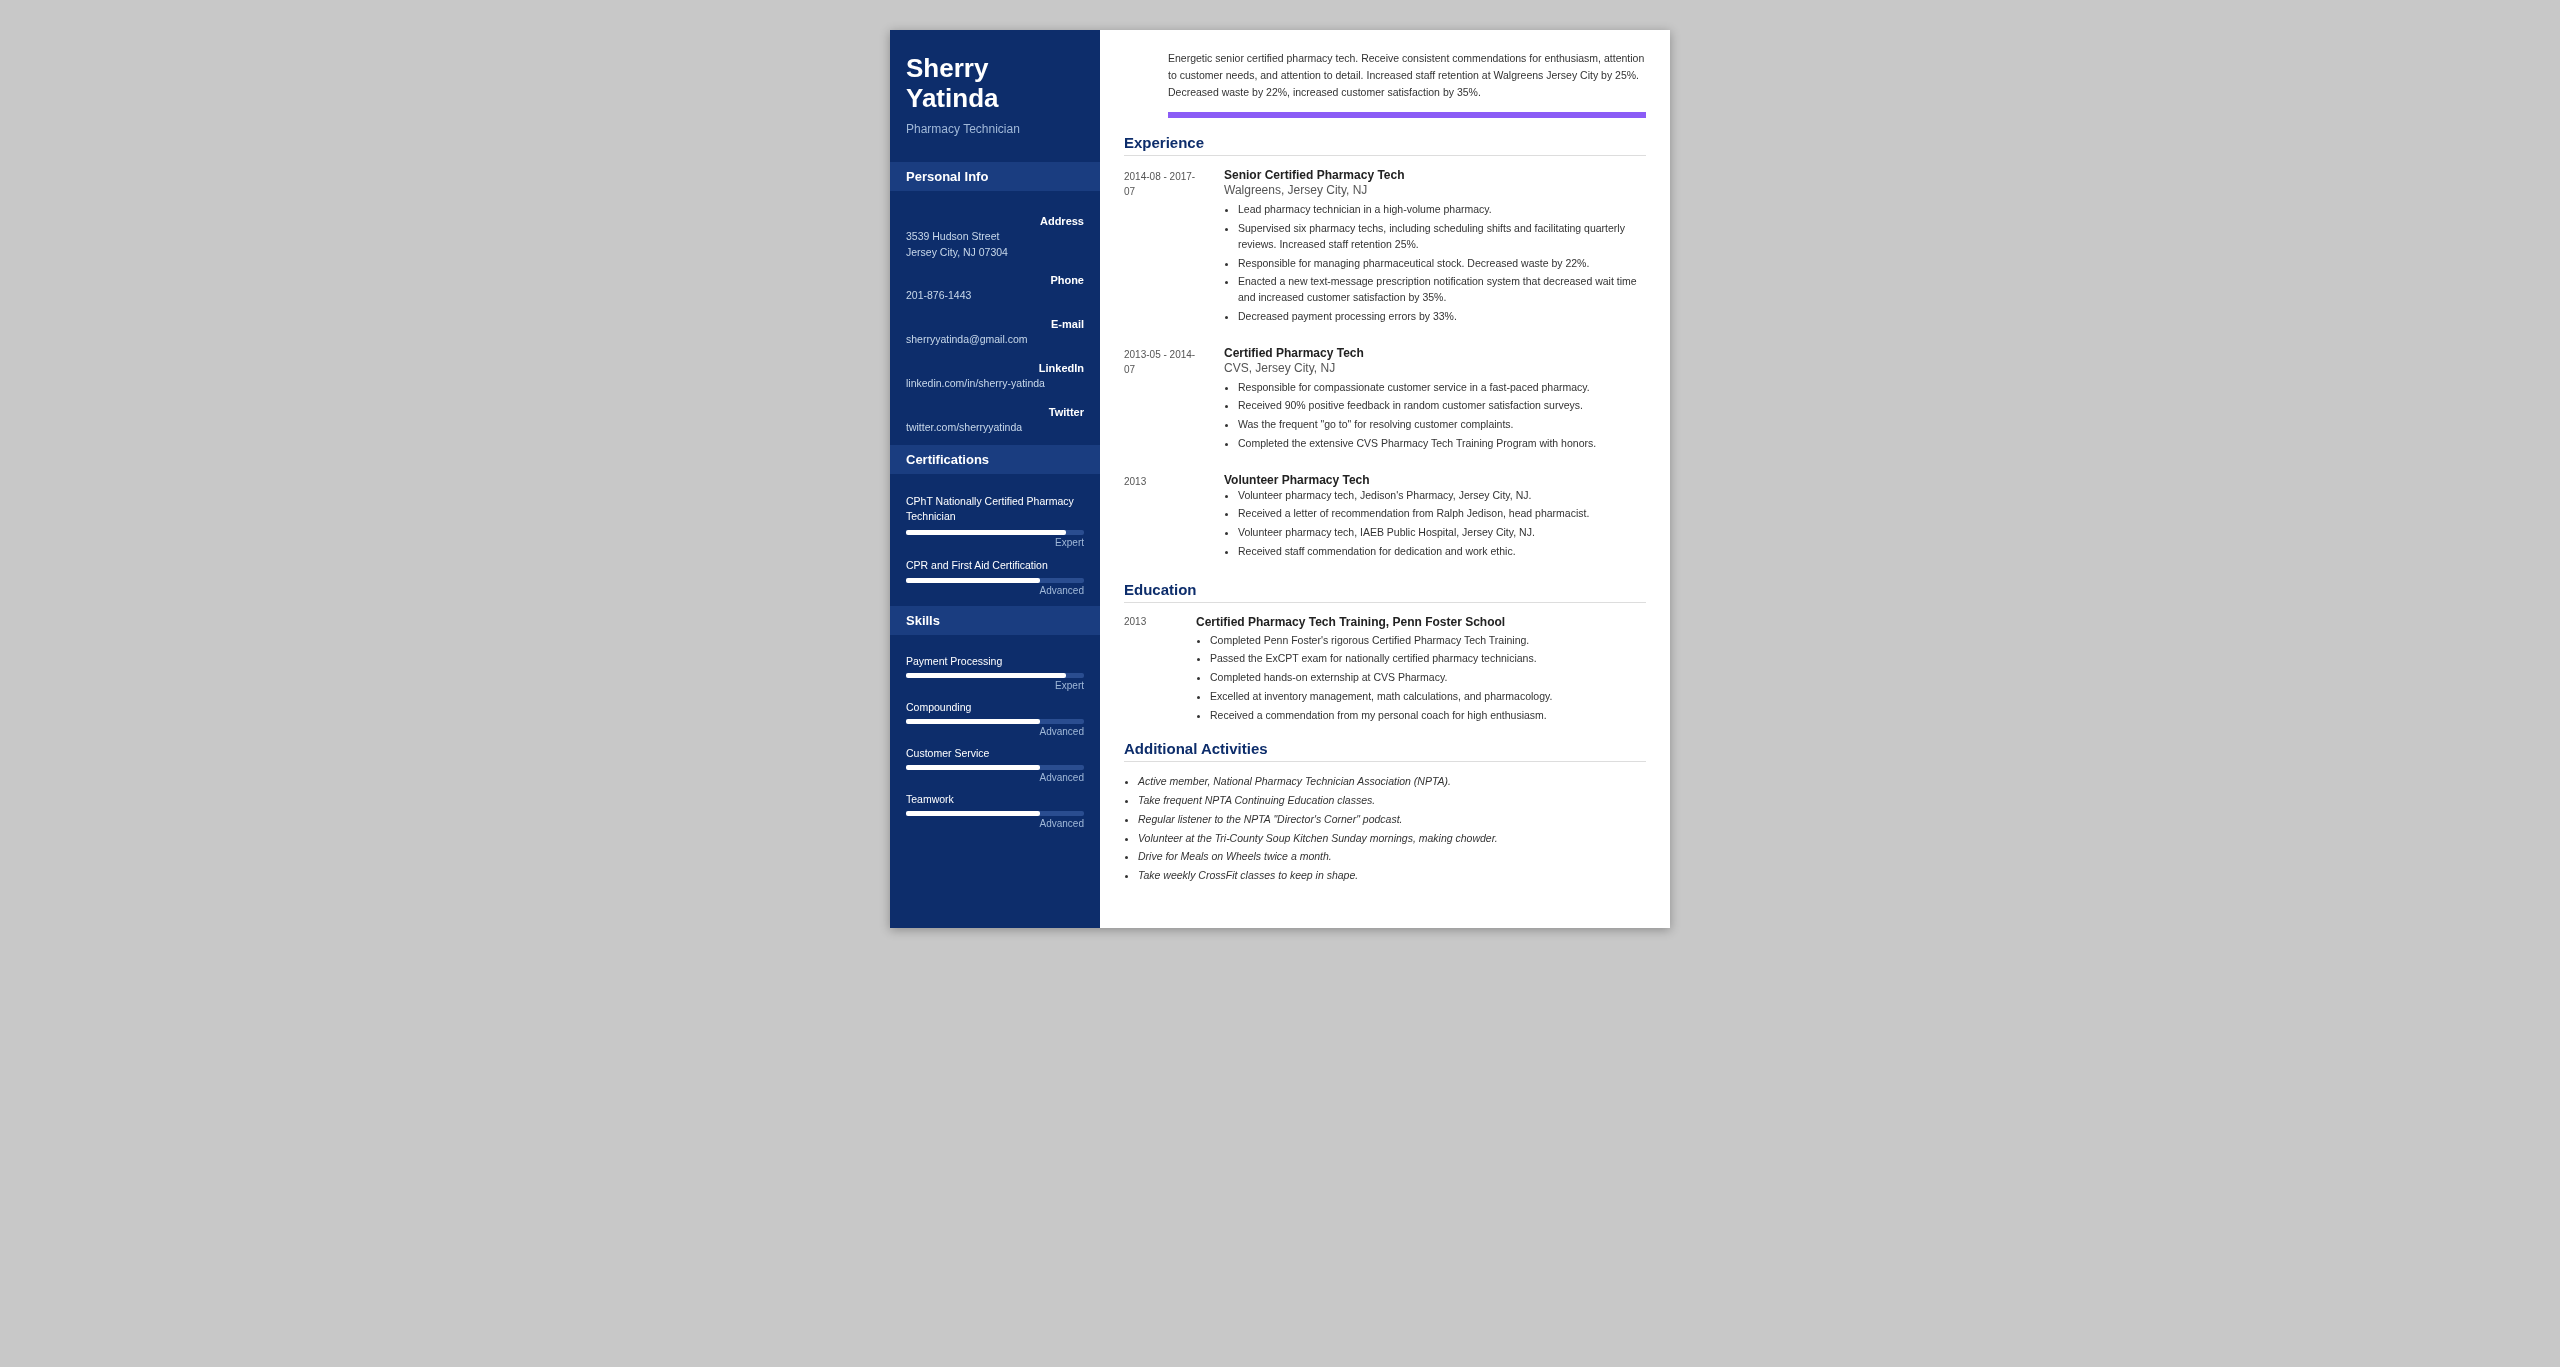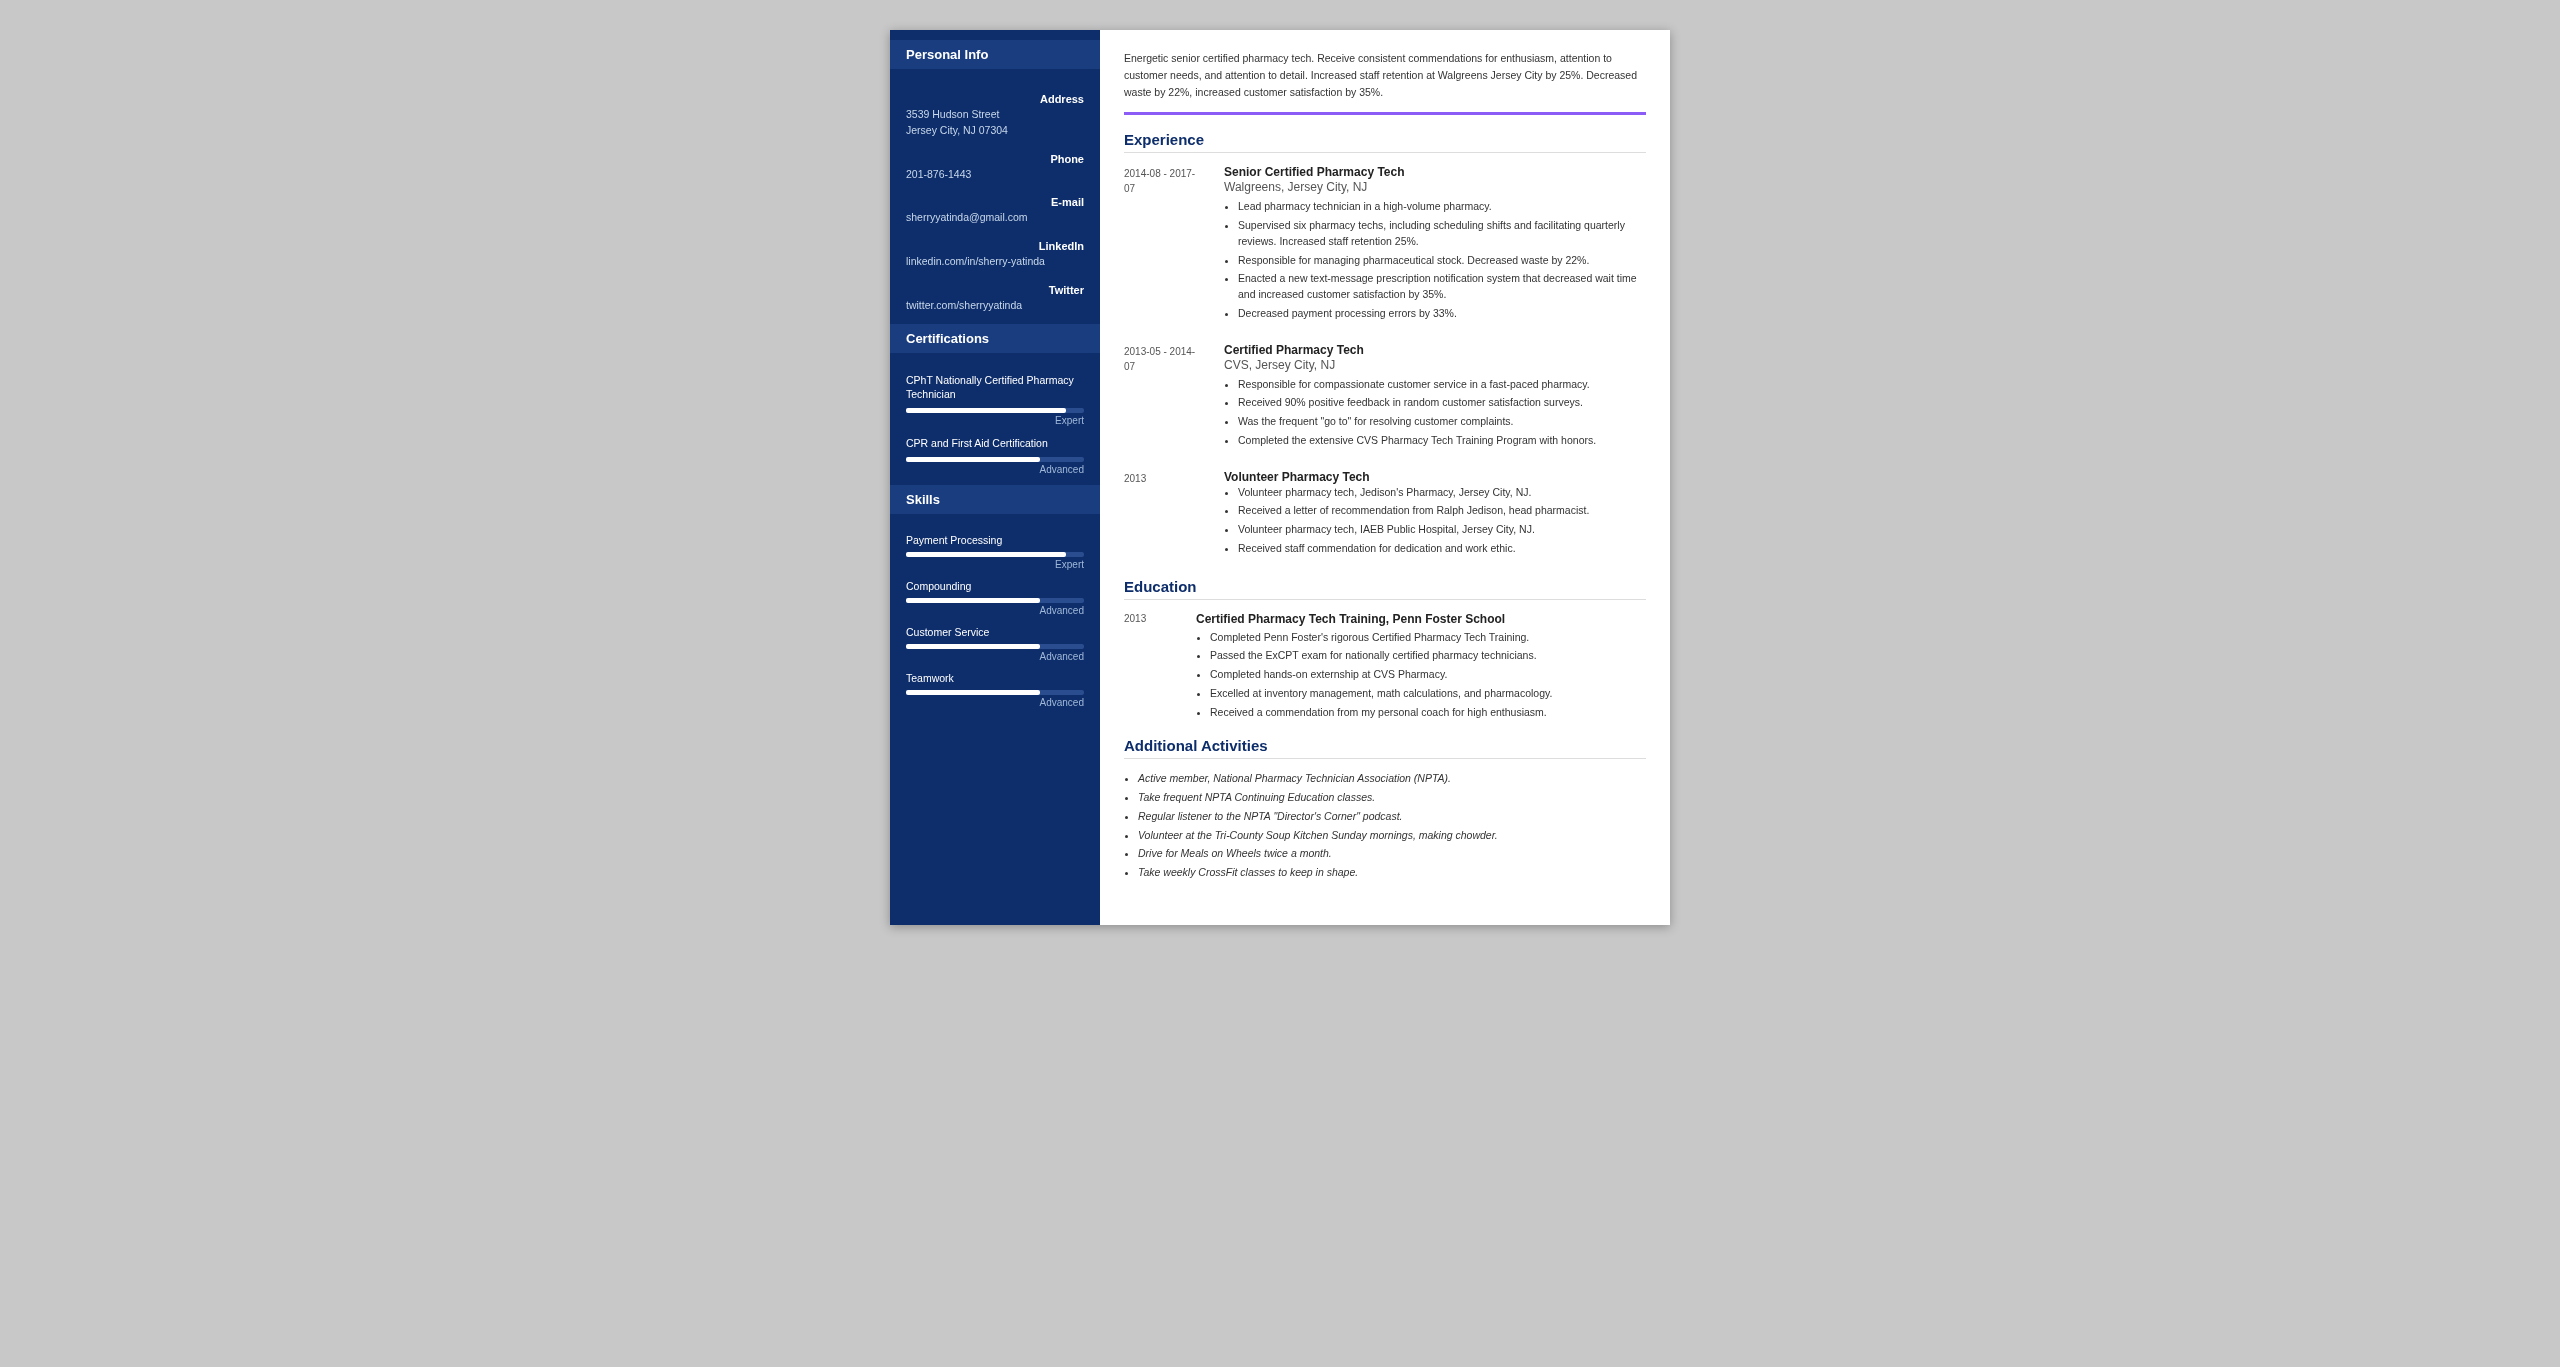--- a/index.html
+++ b/index.html
@@ -100,21 +100,22 @@
       flex: 1;
       padding: 20px 24px 30px 24px;
       background: #fff;
     }
     .summary-text {
       font-size: 10.5px;
       color: #333;
       line-height: 1.6;
       margin-bottom: 16px;
       padding-bottom: 12px;
-      border-bottom: 3px solid #8b5cf6;
+      border-bottom: 6px solid #8b5cf6;
+      margin-left: 44px;
     }
     .section-title {
       font-size: 15px;
       font-weight: bold;
       color: #0d2d6b;
       border-bottom: 1px solid #ddd;
       padding-bottom: 4px;
       margin-bottom: 12px;
     }
     .experience-item {
@@ -187,20 +188,27 @@
       margin-bottom: 14px;
     }
   </style>
 </head>
 <body>
 
 <div class="resume-wrapper">
 
   <div class="sidebar">
 
+    <div class="sidebar-header">
+      <div class="name">
+        <span>Sherry</span><br>
+        <span>Yatinda</span>
+      </div>
+      <div class="title">Pharmacy Technician</div>
+    </div>
 
     <div class="sidebar-section-title">Personal Info</div>
     <div class="sidebar-content">
       <div class="info-label">Address</div>
       <div class="info-value">
         <span>3539 Hudson Street</span><br>
         <span>Jersey City, NJ 07304</span>
       </div>
 
       <div class="info-label">Phone</div>

